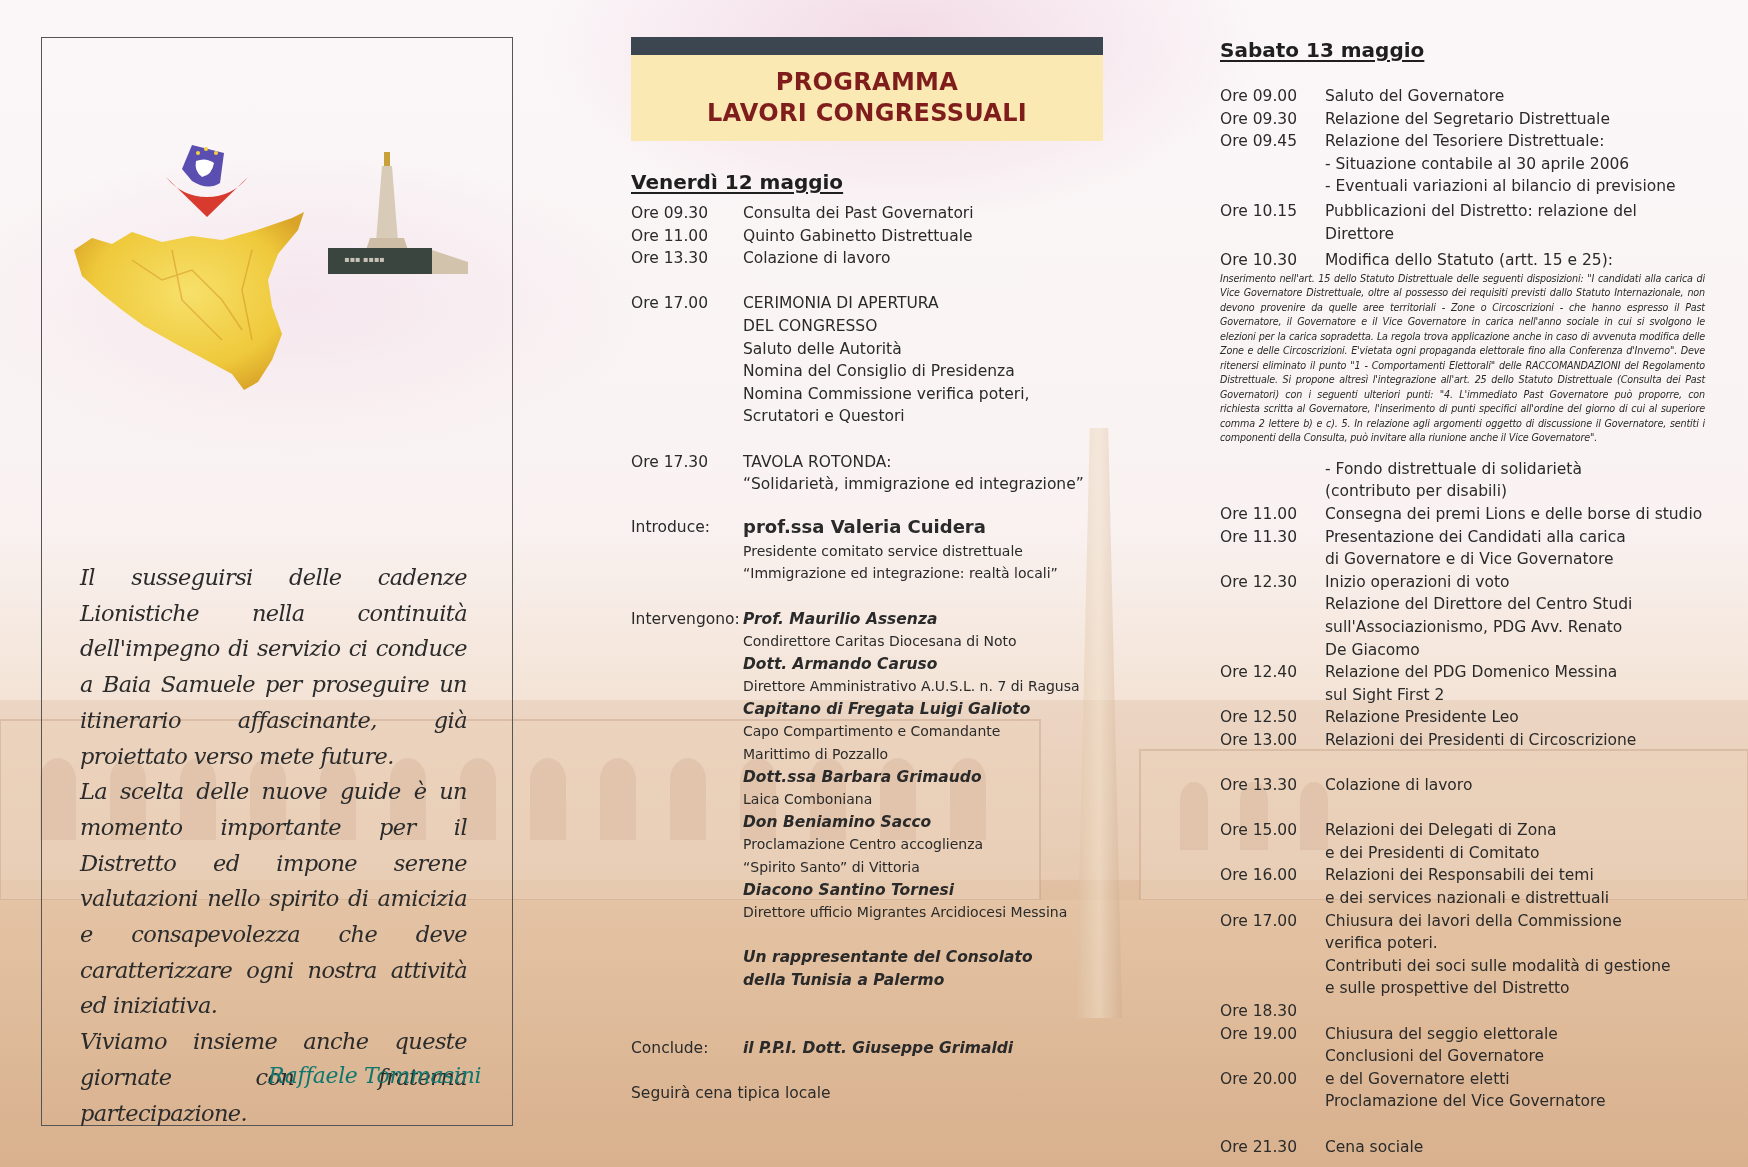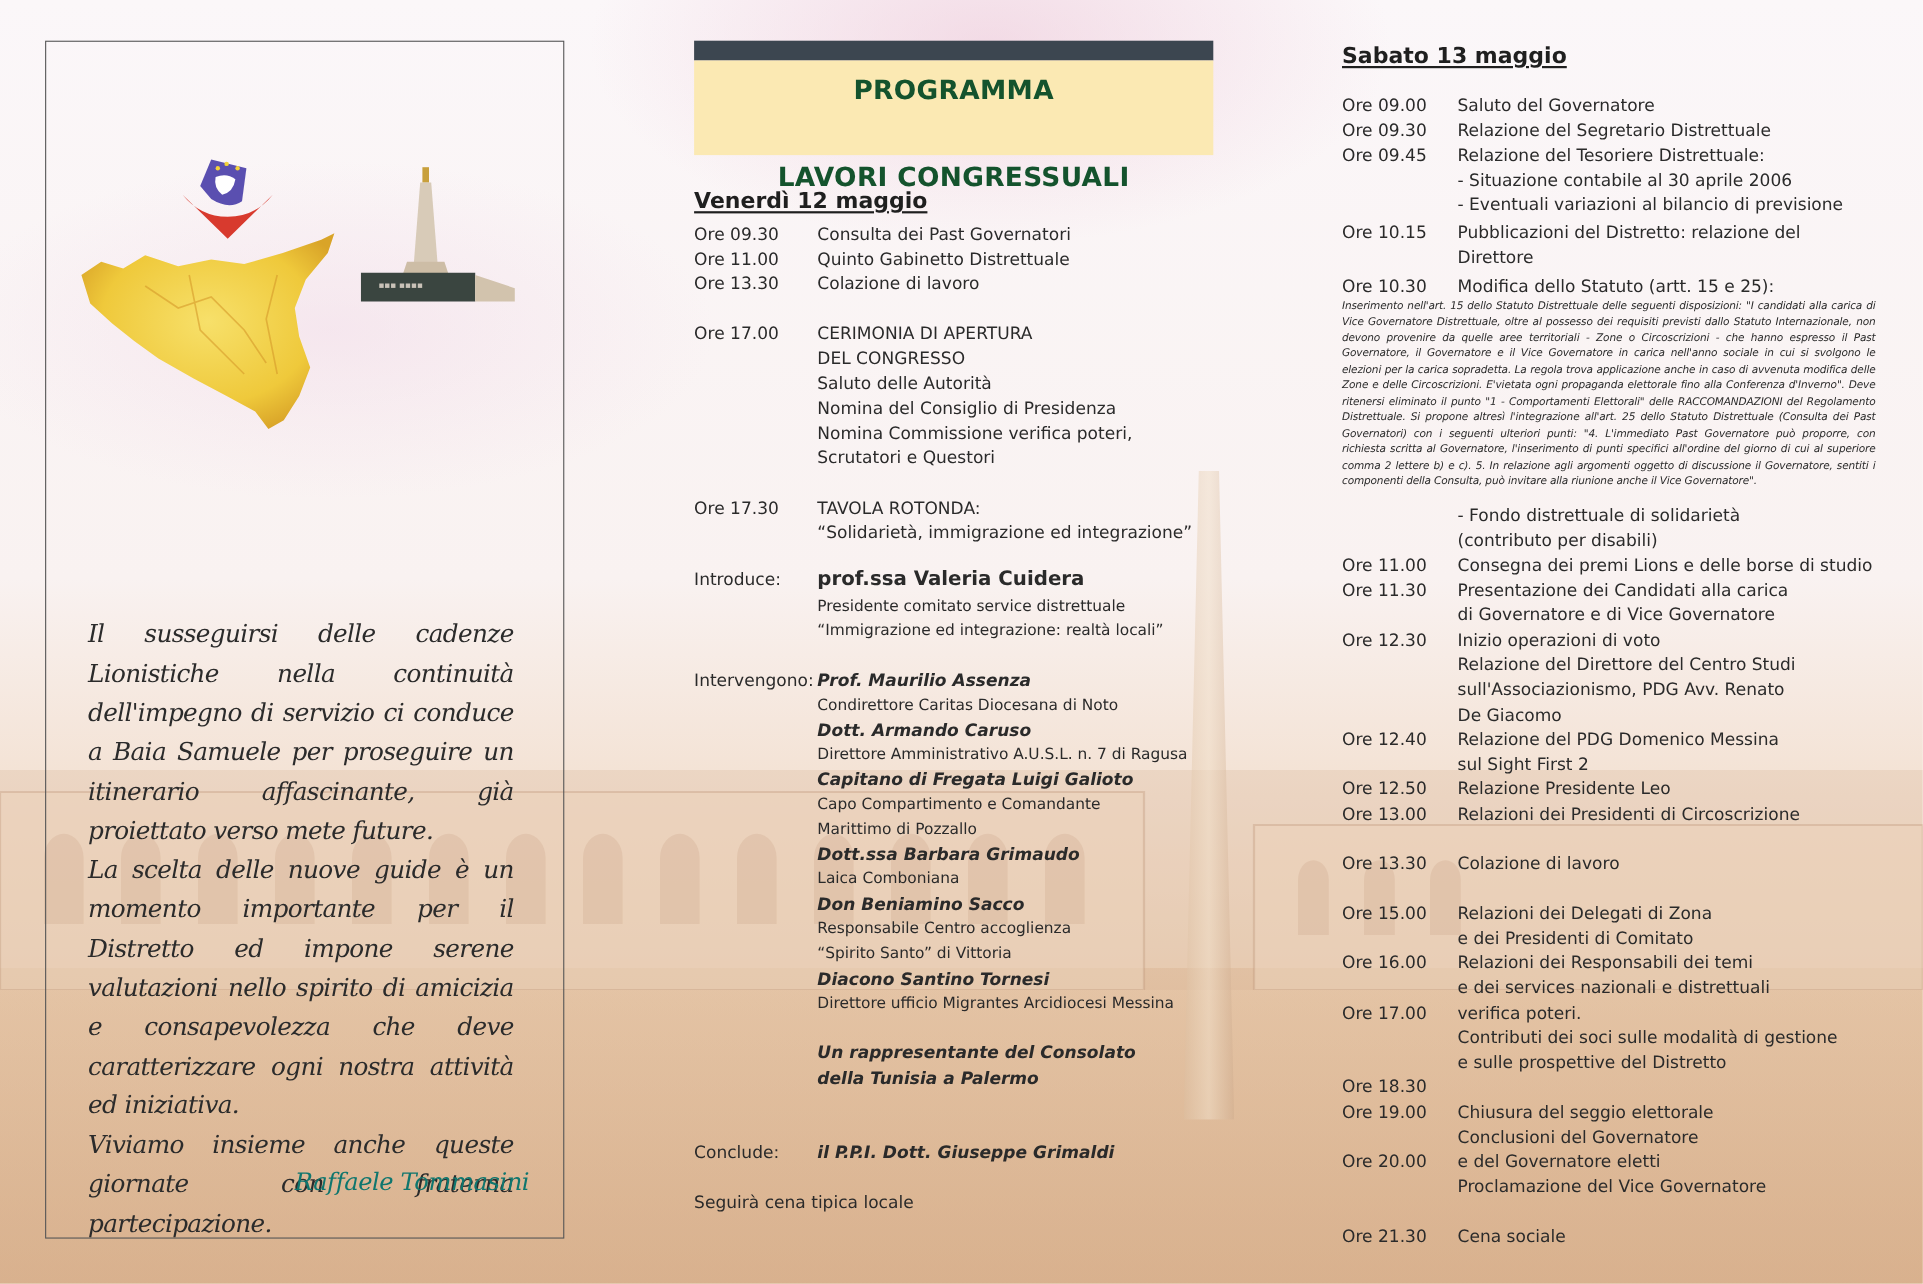--- a/index.html
+++ b/index.html
@@ -29,21 +29,21 @@
     font-family: "DejaVu Serif", serif; font-style: italic; font-size: 22.5px; line-height: 35.7px;
     color: #2b2b2b; text-align: justify; letter-spacing: -0.6px; }
   .quote p { margin: 0; text-align-last: left; }
   .signature { position: absolute; right: 46px; top: 1060px;
     font-family: "DejaVu Serif", serif; font-style: italic; font-size: 22px; color: #0f766e; letter-spacing:-0.4px; }
 
   
   .banner-dark { position: absolute; left: 631px; top: 37px; width: 472px; height: 18px; background: #3c4650; }
   .banner { position: absolute; left: 631px; top: 55px; width: 472px; height: 86px; background: #fbe9b3;
     display:flex; flex-direction:column; align-items:center; justify-content:center; }
-  .banner span { font-family: "DejaVu Sans", sans-serif; font-weight: bold; font-size: 24px; line-height: 31px; color: #14532d; letter-spacing: 0.3px; margin-top: 48px; }
+  .banner span { font-family: "DejaVu Sans", sans-serif; font-weight: bold; font-size: 24px; line-height: 31px; color: #7f1d1d; letter-spacing: 0.3px; }
 
   .day-heading { position: absolute; font-family: "DejaVu Sans", sans-serif; font-weight: bold; font-size: 20px; color: #1f1f1f; text-decoration: underline; text-underline-offset: 3px; }
 
   .sched { position: absolute; font-size: 15.5px; line-height: 22.6px; color: #2a2a2a; }
   .row { display: flex; }
   .row .t { flex: 0 0 auto; }
   .row .d { flex: 1 1 auto; }
   .gap { height: 22.6px; }
   .mid .t { width: 112px; }
   .right .t { width: 105px; }
@@ -166,21 +166,21 @@
       <div class="bi">Prof. Maurilio Assenza</div>
       <div class="small">Condirettore Caritas Diocesana di Noto</div>
       <div class="bi">Dott. Armando Caruso</div>
       <div class="small">Direttore Amministrativo A.U.S.L. n. 7 di Ragusa</div>
       <div class="bi">Capitano di Fregata  Luigi Galioto</div>
       <div class="small">Capo Compartimento e Comandante</div>
       <div class="small">Marittimo di Pozzallo</div>
       <div class="bi">Dott.ssa Barbara Grimaudo</div>
       <div class="small">Laica Comboniana</div>
       <div class="bi">Don Beniamino Sacco</div>
-      <div class="small">Responsabile Centro accoglienza</div>
+      <div class="small">Proclamazione Centro accoglienza</div>
       <div class="small">“Spirito Santo” di Vittoria</div>
       <div class="bi">Diacono Santino Tornesi</div>
       <div class="small">Direttore ufficio Migrantes Arcidiocesi Messina</div>
       <div class="gap"></div>
       <div class="bi">Un rappresentante del Consolato</div>
       <div class="bi">della Tunisia a Palermo</div>
     </span>
     </div>
   <div class="gap"></div>
   <div class="gap"></div>
@@ -279,20 +279,21 @@
   <div class="row">
       <span class="t">Ore 16.00</span>
     <span class="d">
       <div>Relazioni dei Responsabili dei temi</div>
       <div>e dei services nazionali e distrettuali</div>
     </span>
     </div>
   <div class="row">
       <span class="t">Ore 17.00</span>
     <span class="d">
+      <div>Chiusura dei lavori della Commissione</div>
       <div>verifica poteri.</div>
       <div>Contributi dei soci sulle modalità di gestione</div>
       <div>e sulle prospettive del Distretto</div>
     </span>
     </div>
   <div class="row">
       <span class="t">Ore 18.30</span>
     </div>
   <div class="row">
       <span class="t">Ore 19.00</span>

